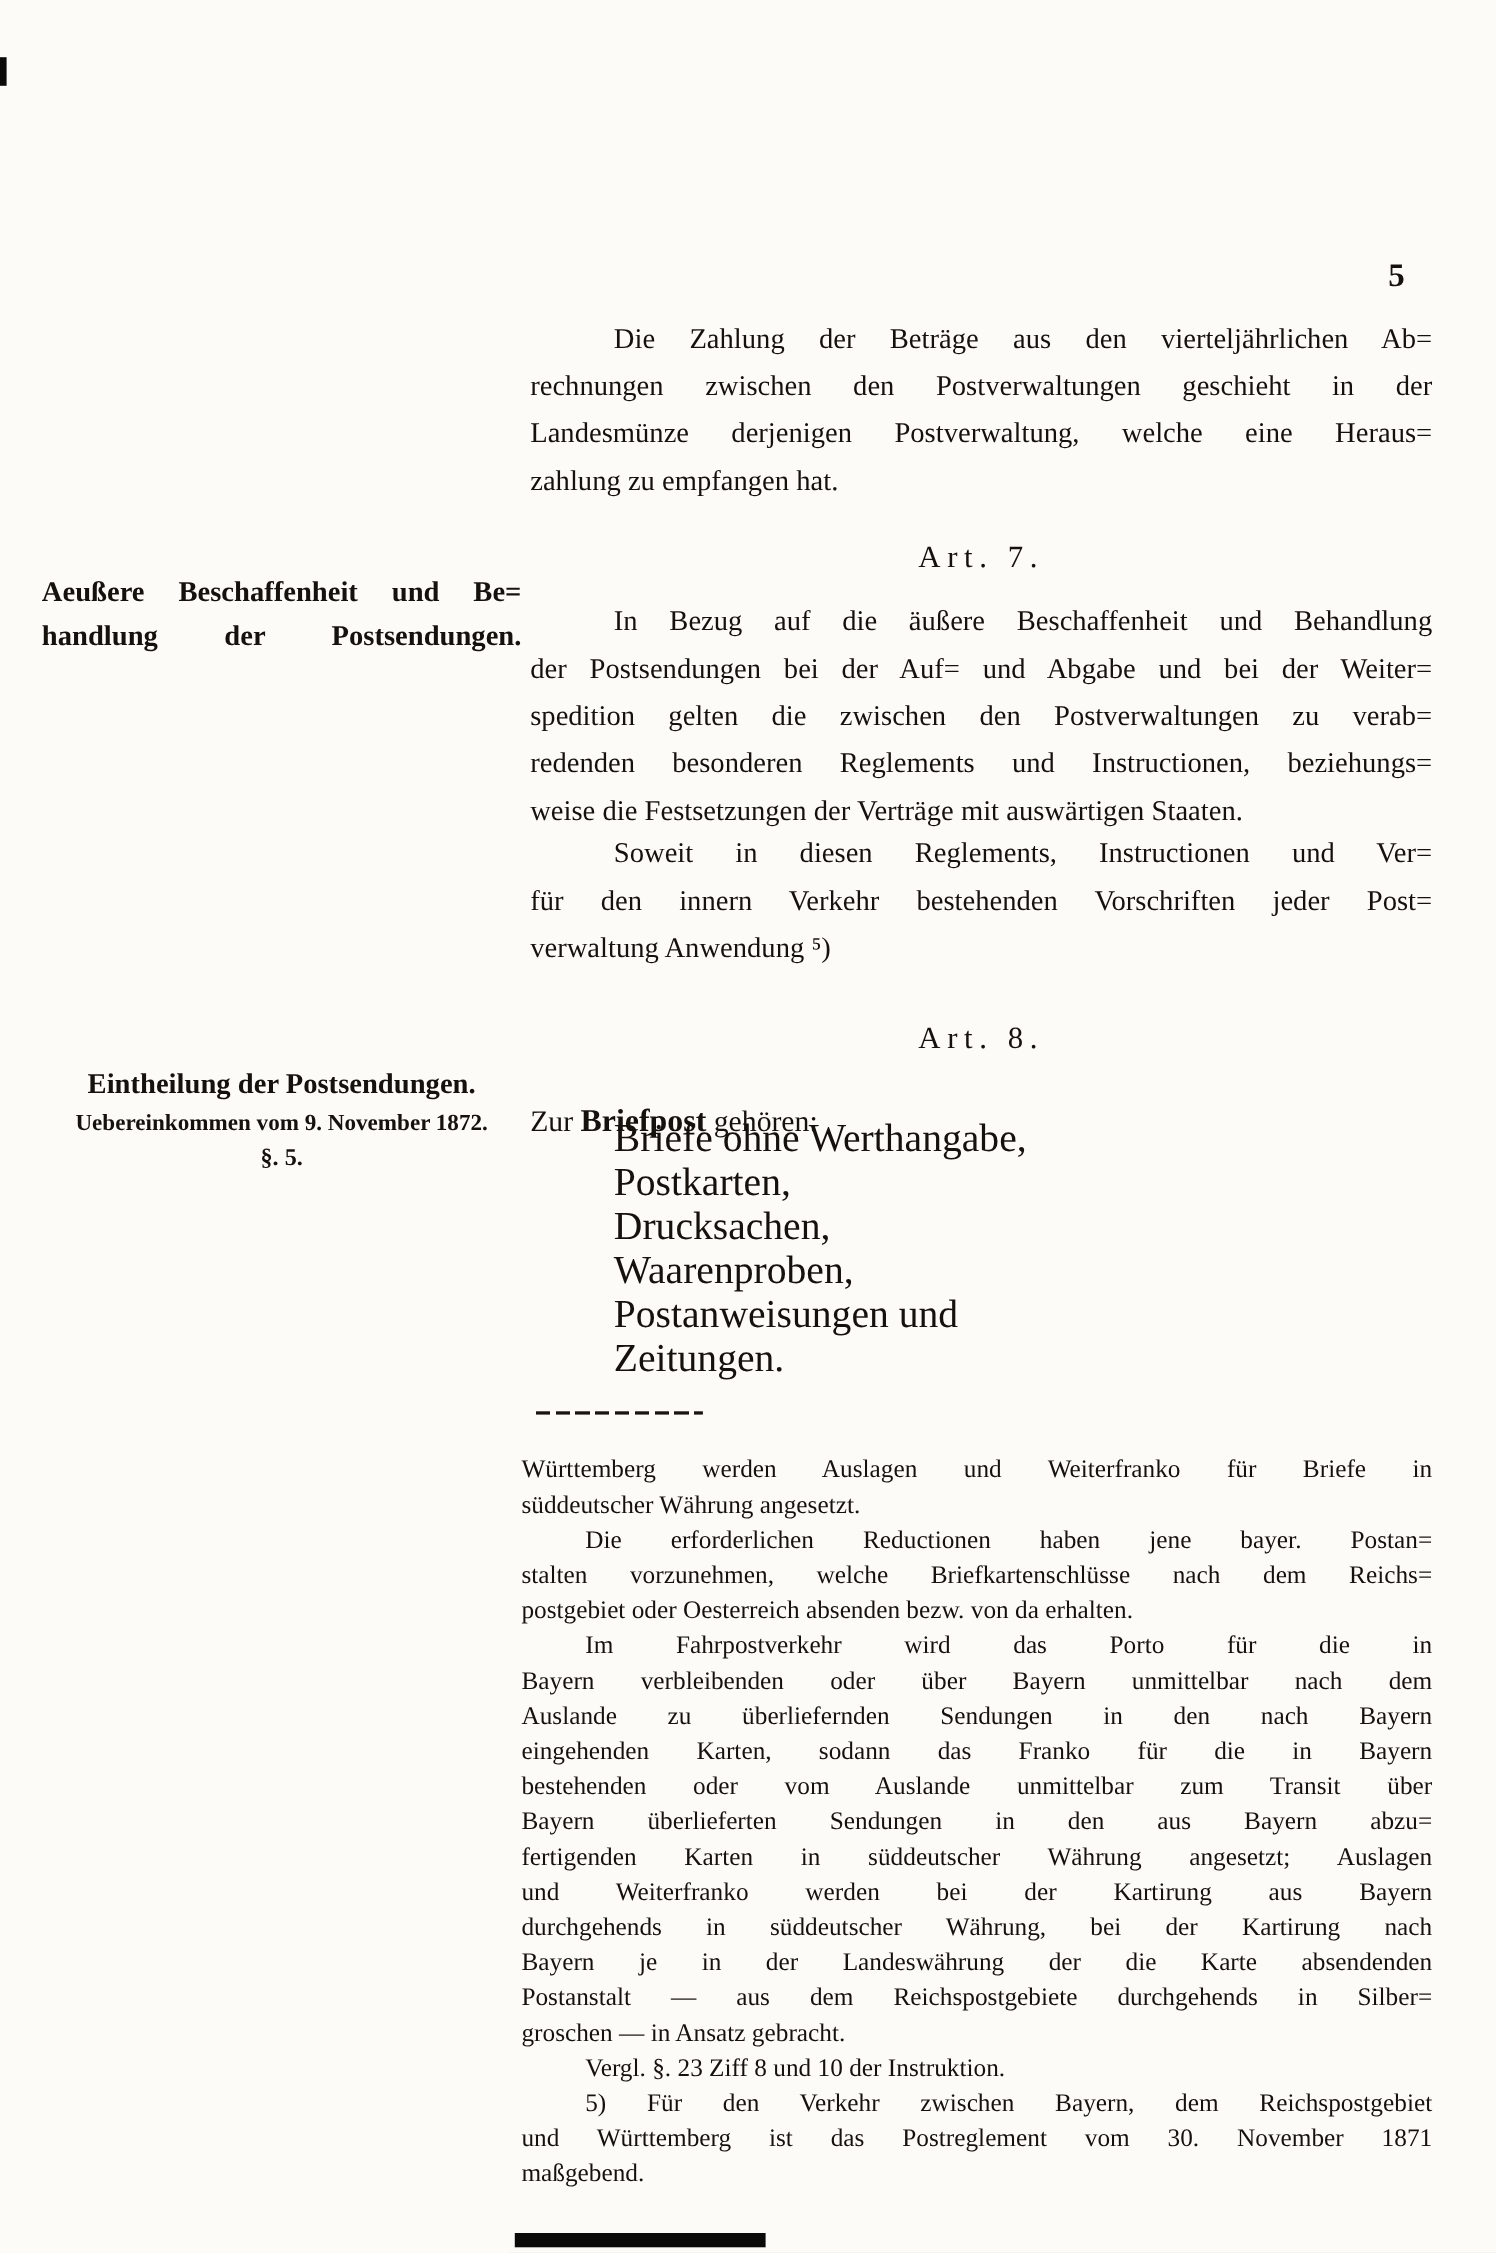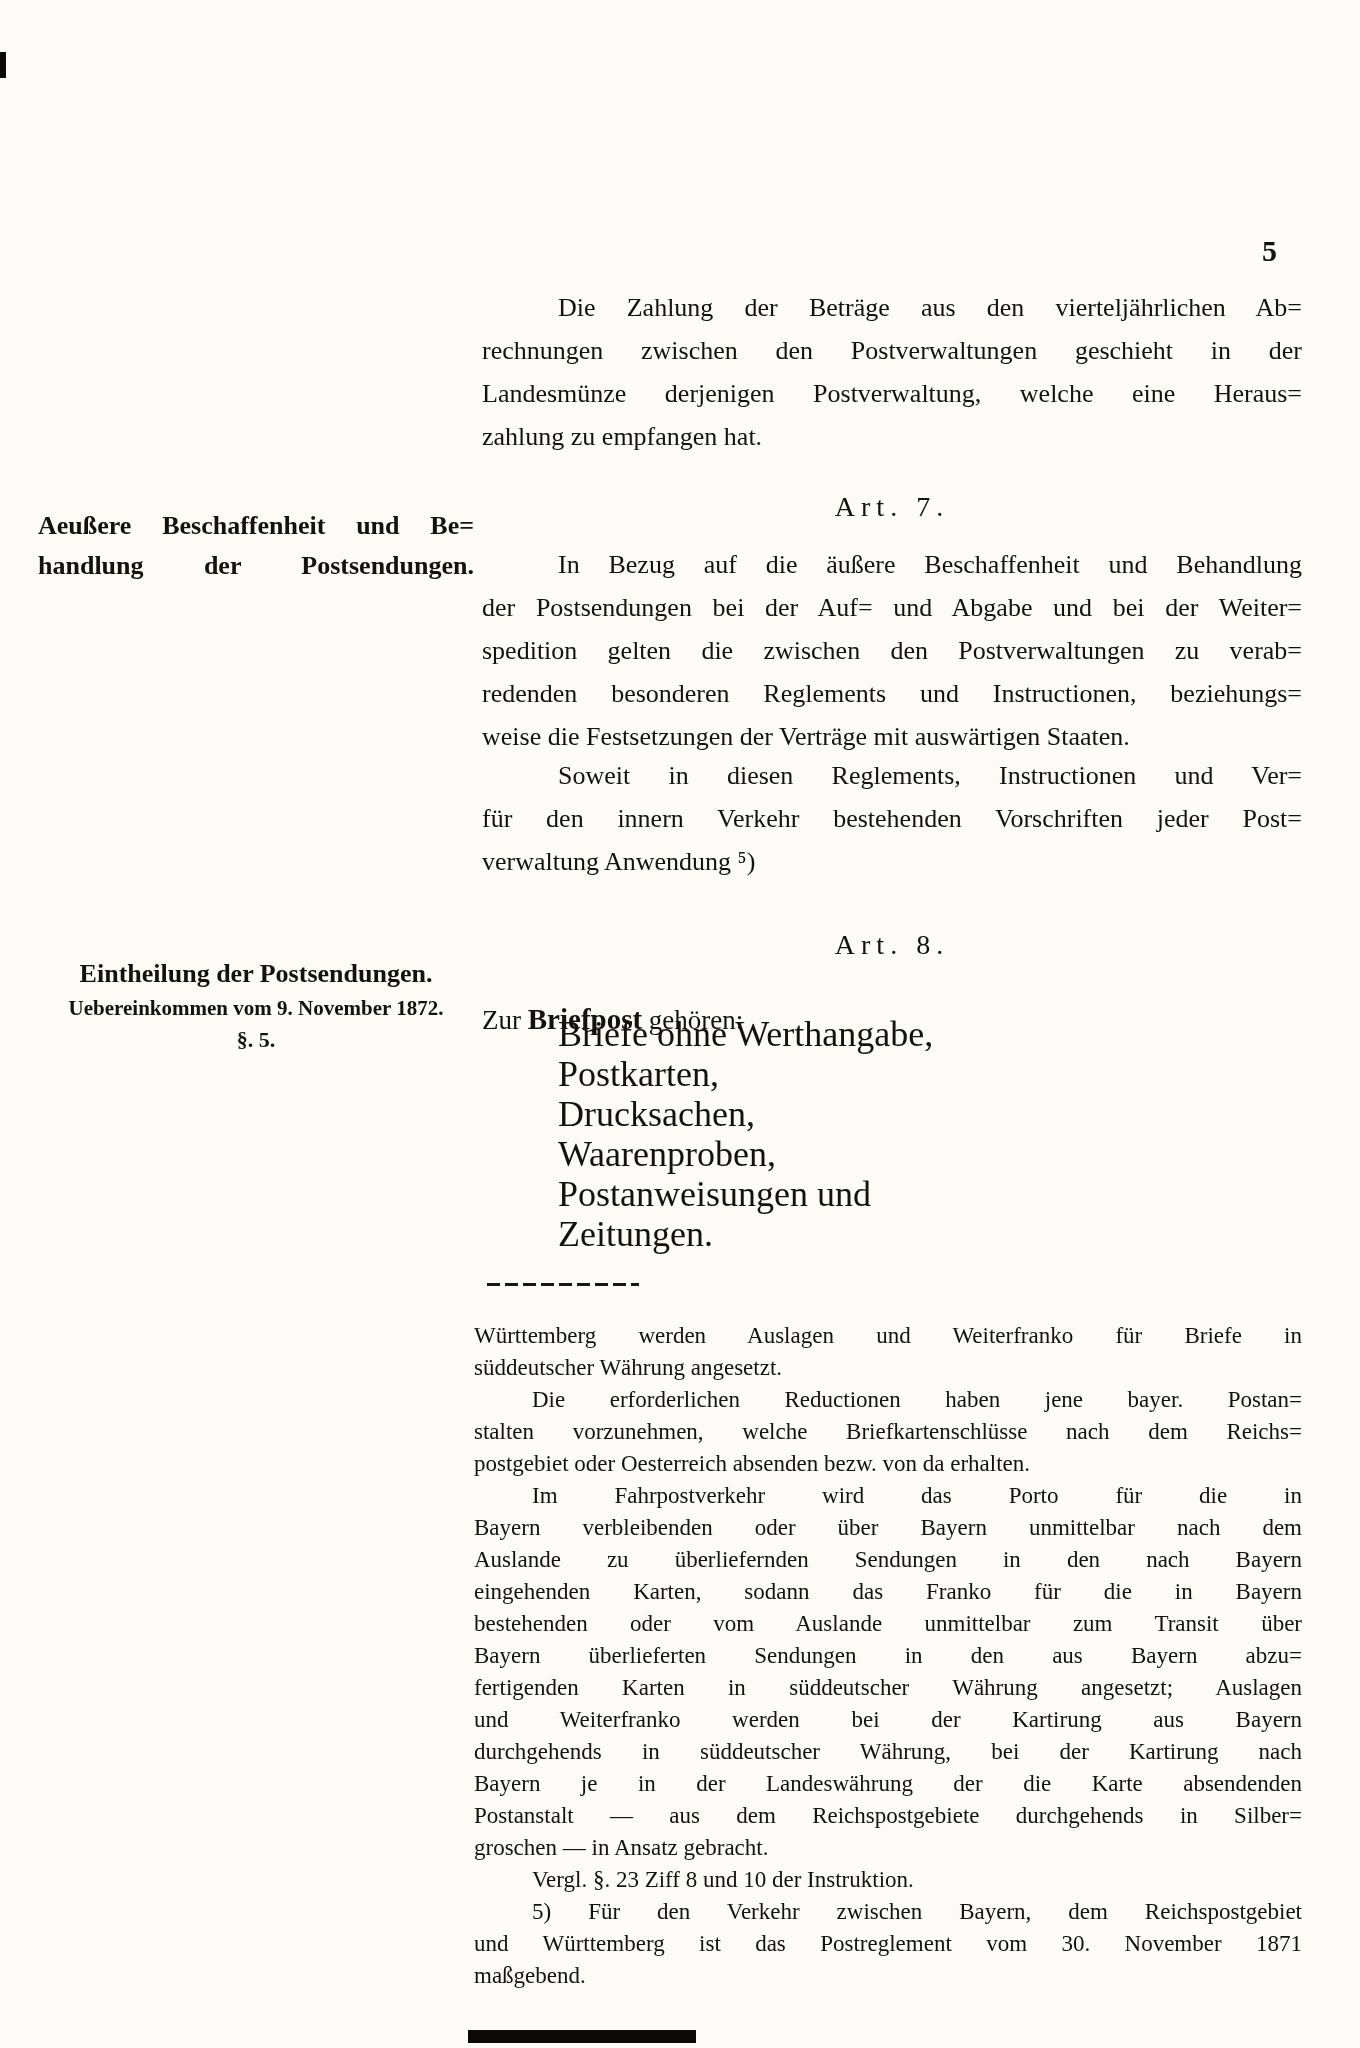--- a/index.html
+++ b/index.html
@@ -38,20 +38,21 @@
 
   .list-block { left:558px; width:600px; font-size:36px; line-height:40px; }
   .list-block .line { text-align:left; text-align-last:left; }
 
   
   .margin-note {
     left:38px; width:436px;
     text-align:center;
     font-weight:bold;
     white-space:nowrap;
+    margin-top:12px;
   }
   .margin-note-1 { top:506px; font-size:26px; line-height:40px; }
   .margin-note-2 { top:956px;text-align:center; }
   .margin-note-2 .mn-title { font-size:26px; line-height:36px; }
   .margin-note-2 .mn-sub   { font-size:21px; line-height:32px; }
   .margin-note-2 .mn-sect  { font-size:22px; line-height:32px; }
 
   
   .fn-rule {
     left:487px; top:1283px;

